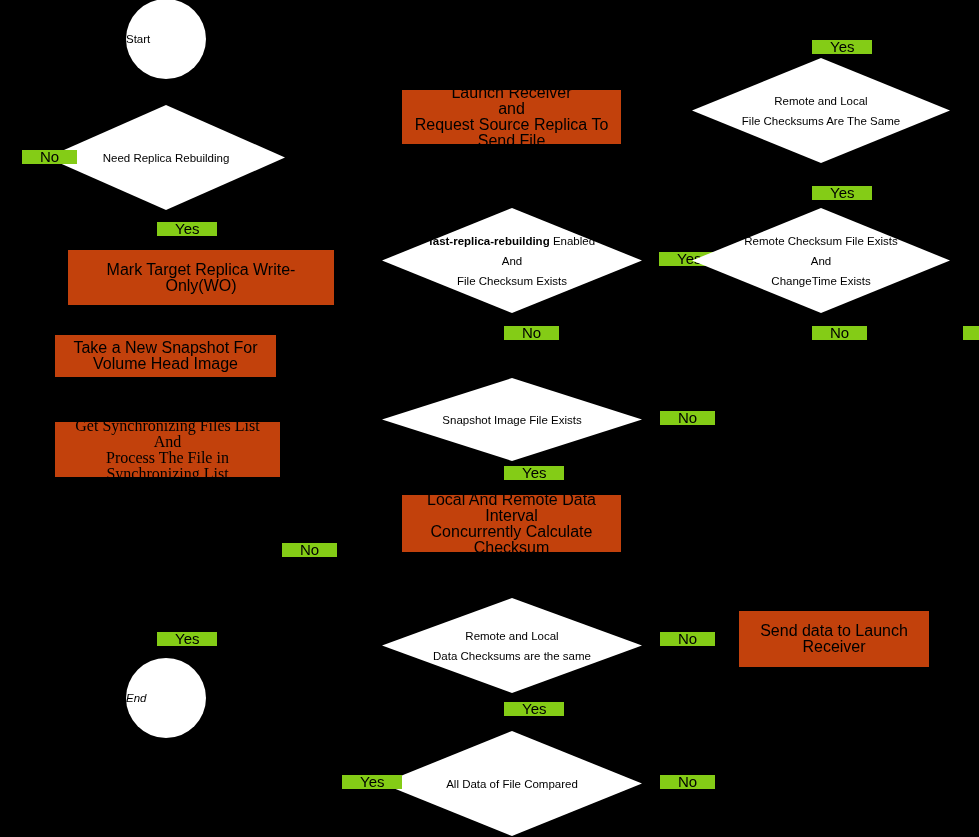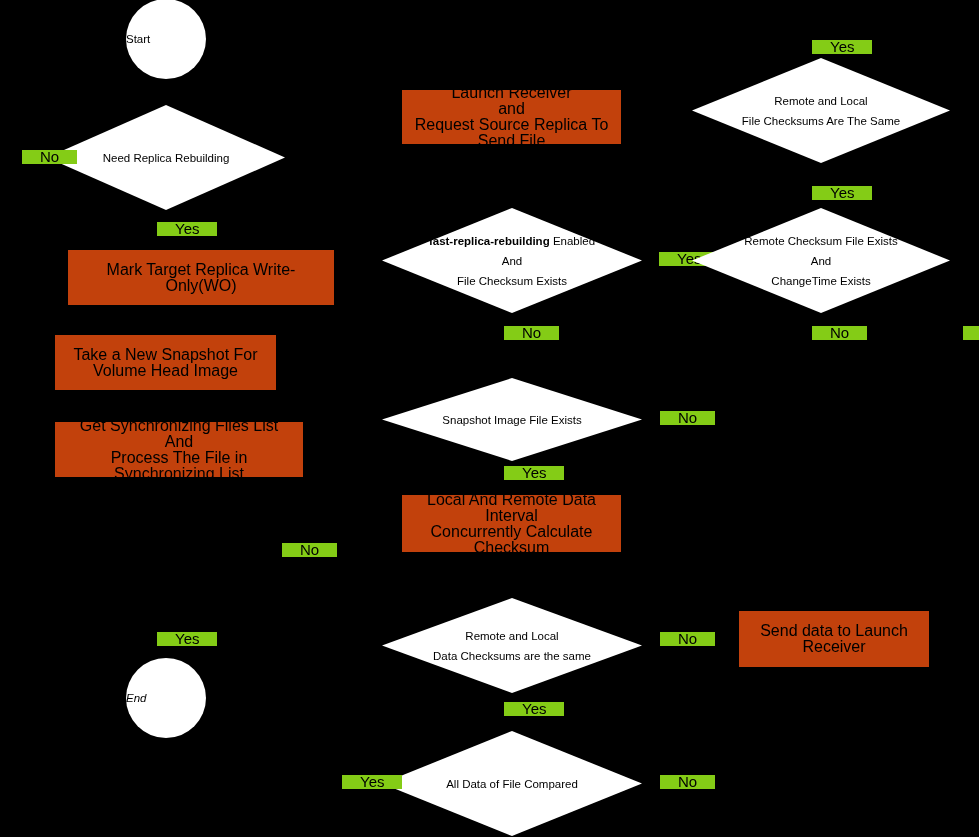--- a/index.html
+++ b/index.html
@@ -92,26 +92,26 @@
     <div class="shape"></div>
     <div class="txt">Need Replica Rebuilding</div>
   </div>
   <div class="edge-label" style="left:22px; top:150px;">No</div>
   <div class="edge-label" style="left:157px; top:222px;">Yes</div>
 
   <div class="node box" style="left:55px; top:250px; width:266px; height:55px;margin-left:13px;">
     <span class="txt">Mark Target Replica Write-Only(WO)</span>
   </div>
 
-  <div class="node box" style="left:55px; top:335px; width:221px; height:55px;">
+  <div class="node box" style="left:55px; top:335px; width:221px; height:42px;">
     <span class="txt">Take a New Snapshot For
 Volume Head Image</span>
   </div>
 
-  <div class="node box" style="left:55px; top:422px; width:248px; height:55px;">
+  <div class="node box" style="left:55px; top:422px; width:225px; height:55px;font-family:Liberation Serif, serif;">
     <span class="txt">Get Synchronizing Files List
 And
 Process The File in Synchronizing List</span>
   </div>
 
   <div class="edge-label" style="left:282px; top:543px;">No</div>
   <div class="edge-label" style="left:157px; top:632px;">Yes</div>
 
   <div class="node circle" style="left:126px; top:658px; width:80px; height:80px;font-style:italic;">
     <span class="txt">End</span>

